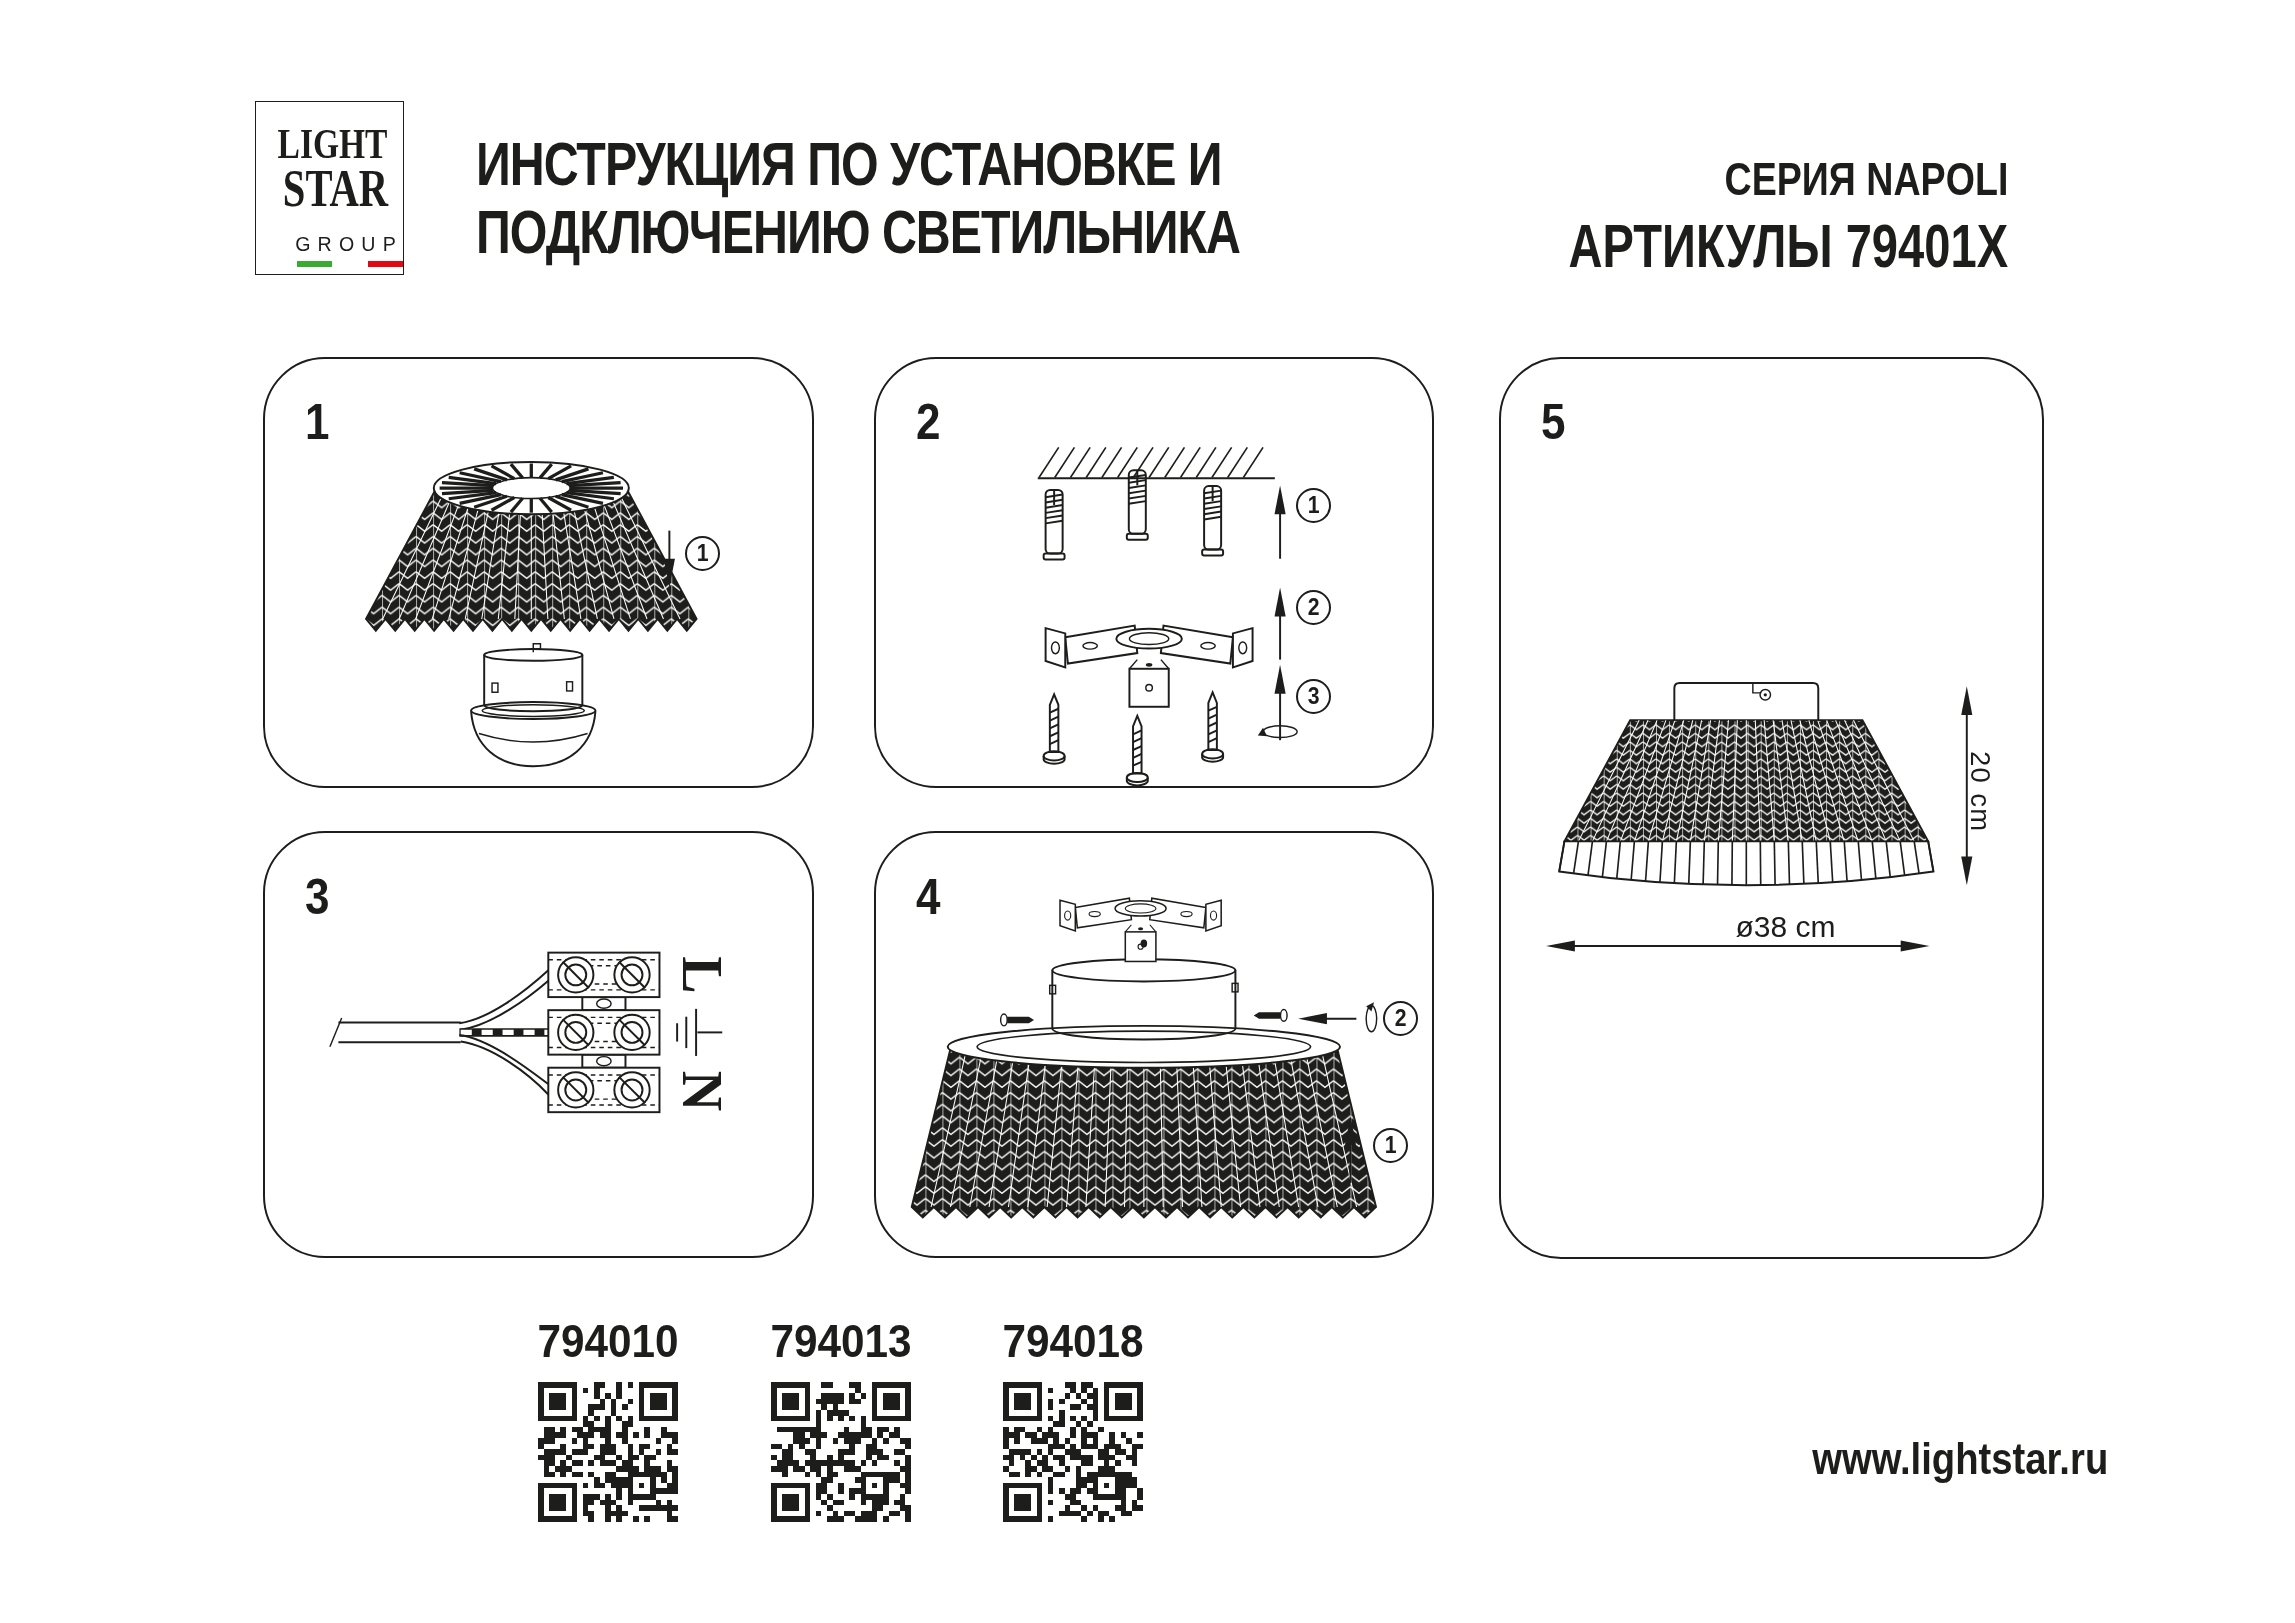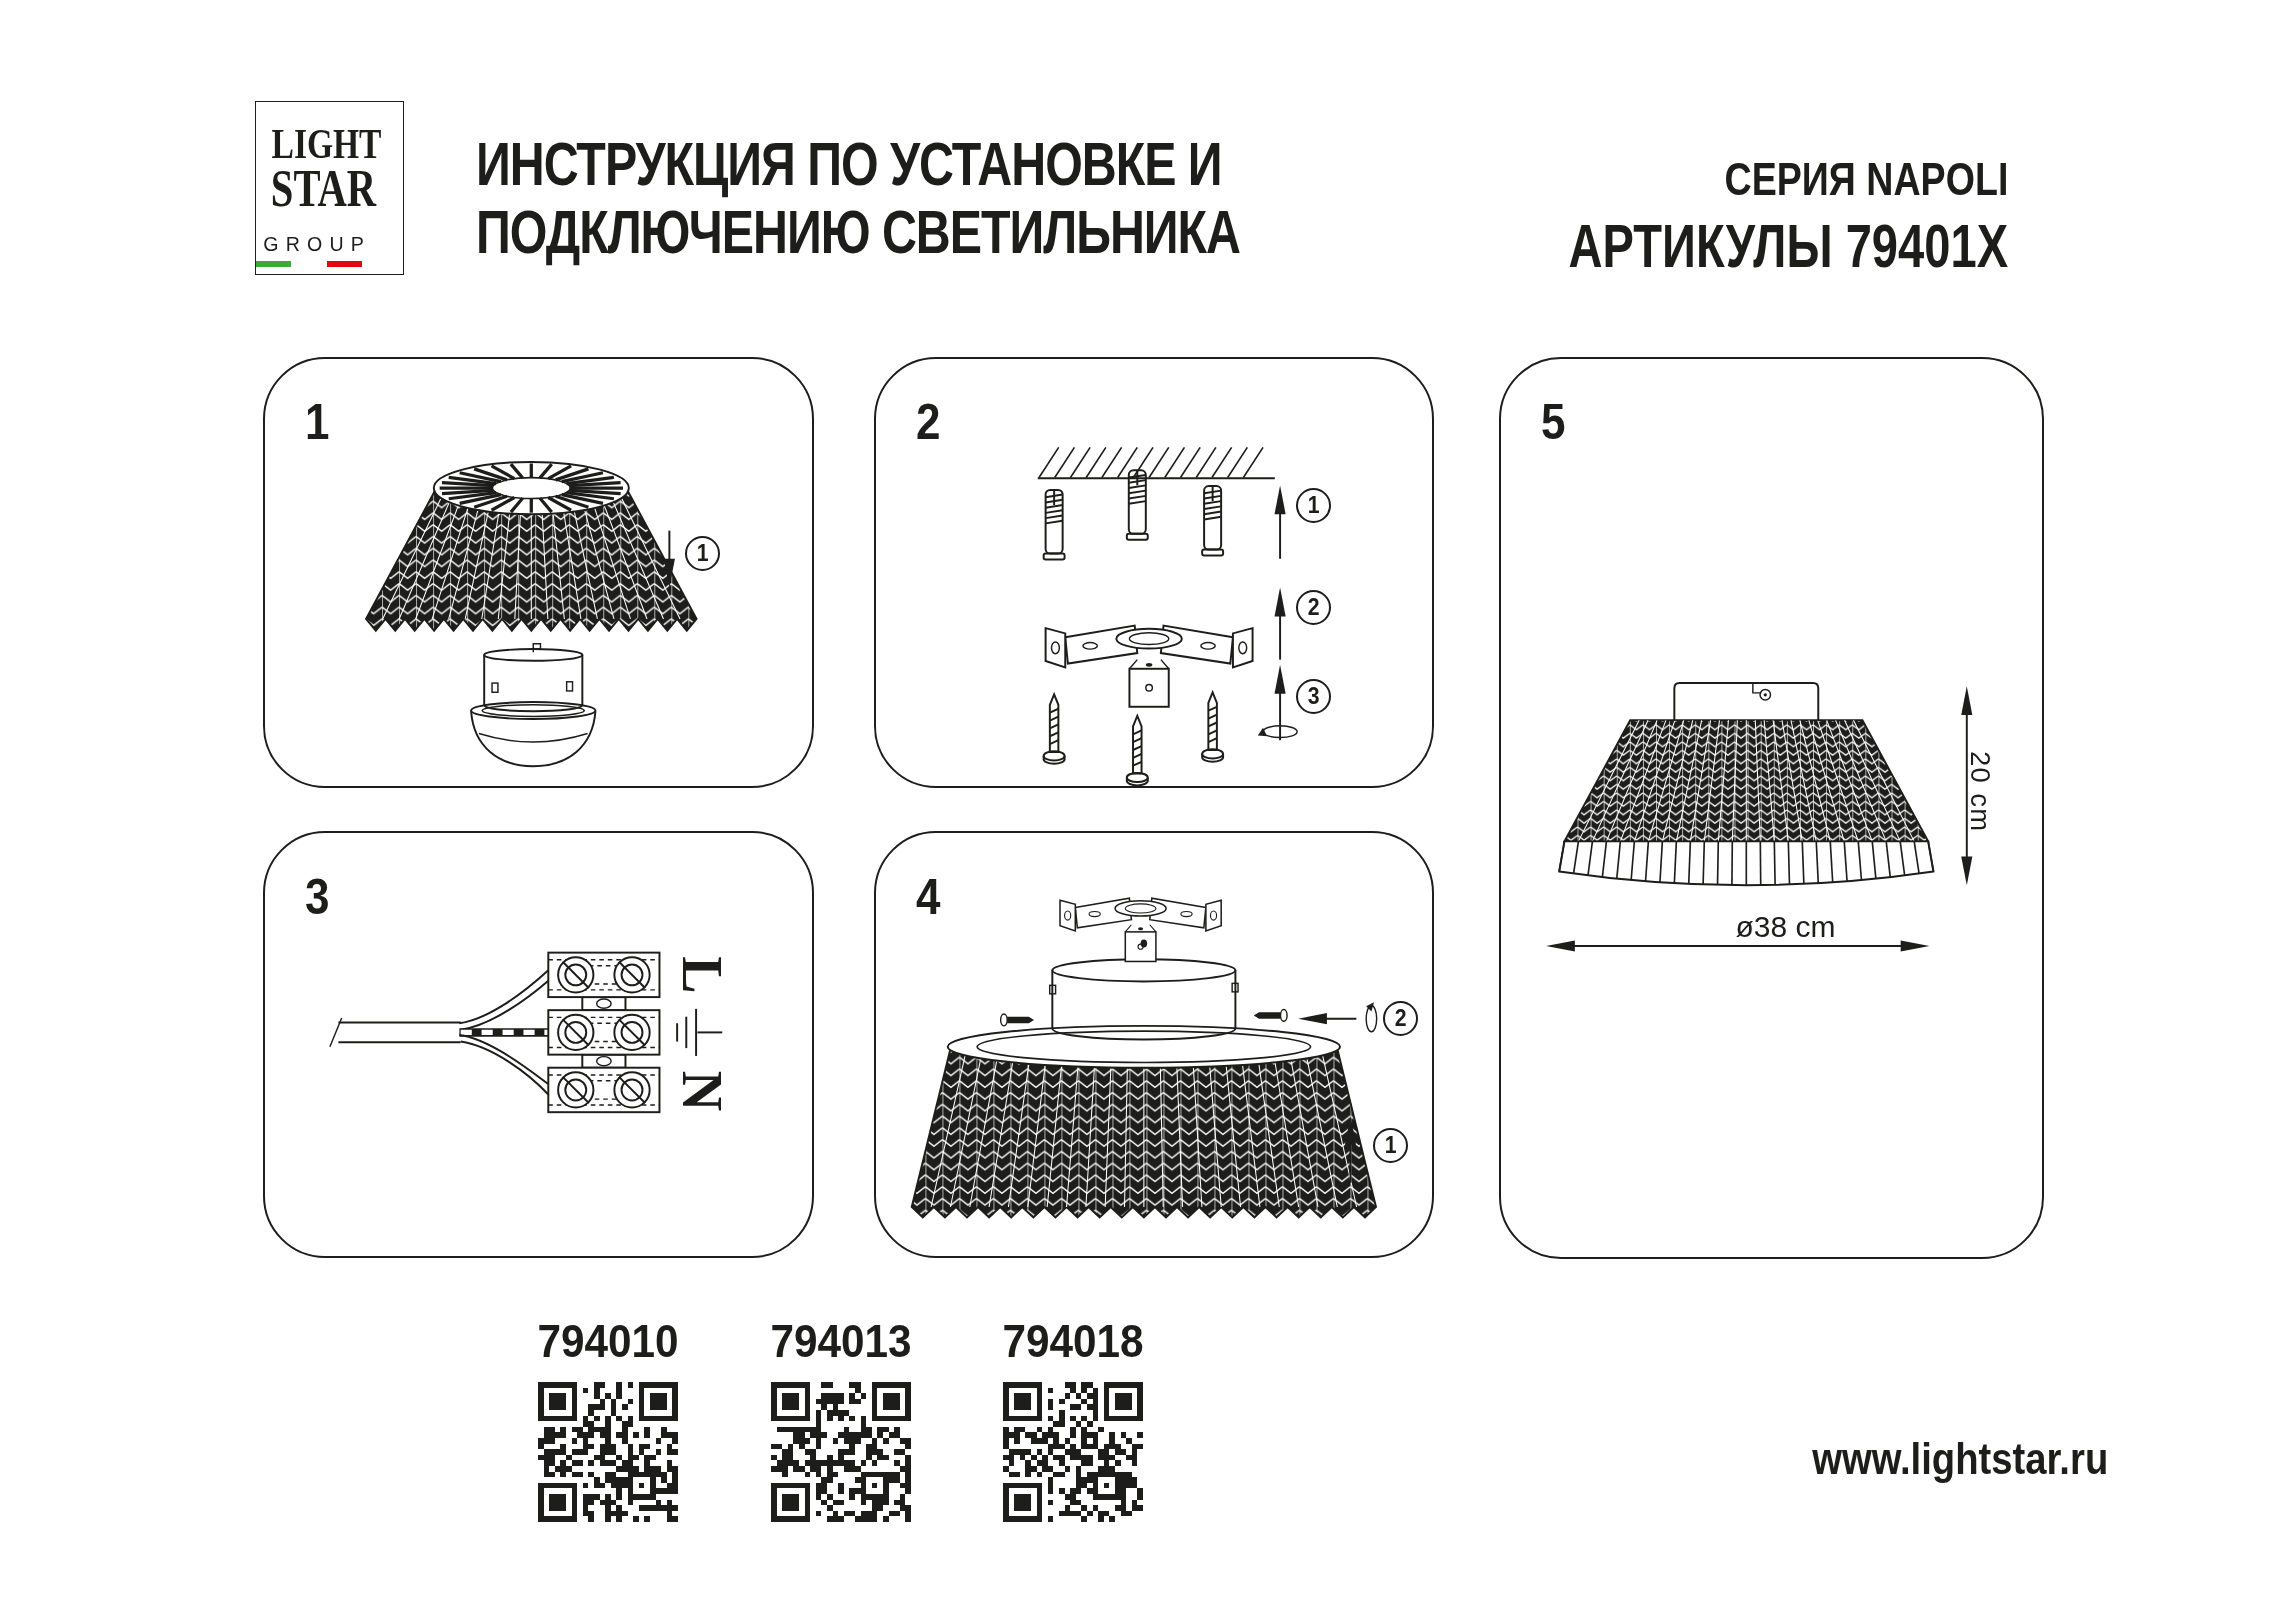--- a/index.html
+++ b/index.html
@@ -18,21 +18,21 @@
   .rightcol{width:545px;text-align:right;}
   .code{font-size:46px;font-weight:bold;width:196px;text-align:center;transform:scaleX(.92);}
   .site{font-size:45px;font-weight:bold;transform:scaleX(.85);}
   .dimtext{font-size:30px;white-space:nowrap;}
   .vtext{writing-mode:vertical-rl;font-size:27.5px;letter-spacing:1.3px;white-space:nowrap;}
   .wirelabel{font-family:"Liberation Serif", serif;font-size:56px;font-weight:bold;
              width:42px;height:42px;display:flex;align-items:center;justify-content:center;
              transform:rotate(90deg);}
   
   .logobox{width:149px;height:174px;border:1.6px solid #1d1d1b;box-sizing:border-box;
-           display:flex;flex-direction:column;align-items:flex-start;}
+           display:flex;flex-direction:column;align-items:flex-end;}
   .brandserif{font-family:"Liberation Serif", serif;font-weight:bold;line-height:.92;}
   .light{font-size:43px;transform:scaleX(.78);margin-top:22px;}
   .star{font-size:52px;transform:scaleX(.78);margin-top:1.3px;}
   .group{font-size:19.6px;letter-spacing:7.2px;margin-top:20px;margin-left:7.2px;}
   .flag{width:106px;height:6.5px;display:flex;margin-top:5.2px;}
   .flag div{flex:1;height:100%;}
   svg.draw{position:absolute;overflow:visible;}
   .ln{fill:none;stroke:#1d1d1b;stroke-width:3;}
   .ln2{fill:none;stroke:#1d1d1b;stroke-width:2.2;}
   .fl{fill:#1d1d1b;stroke:none;}

